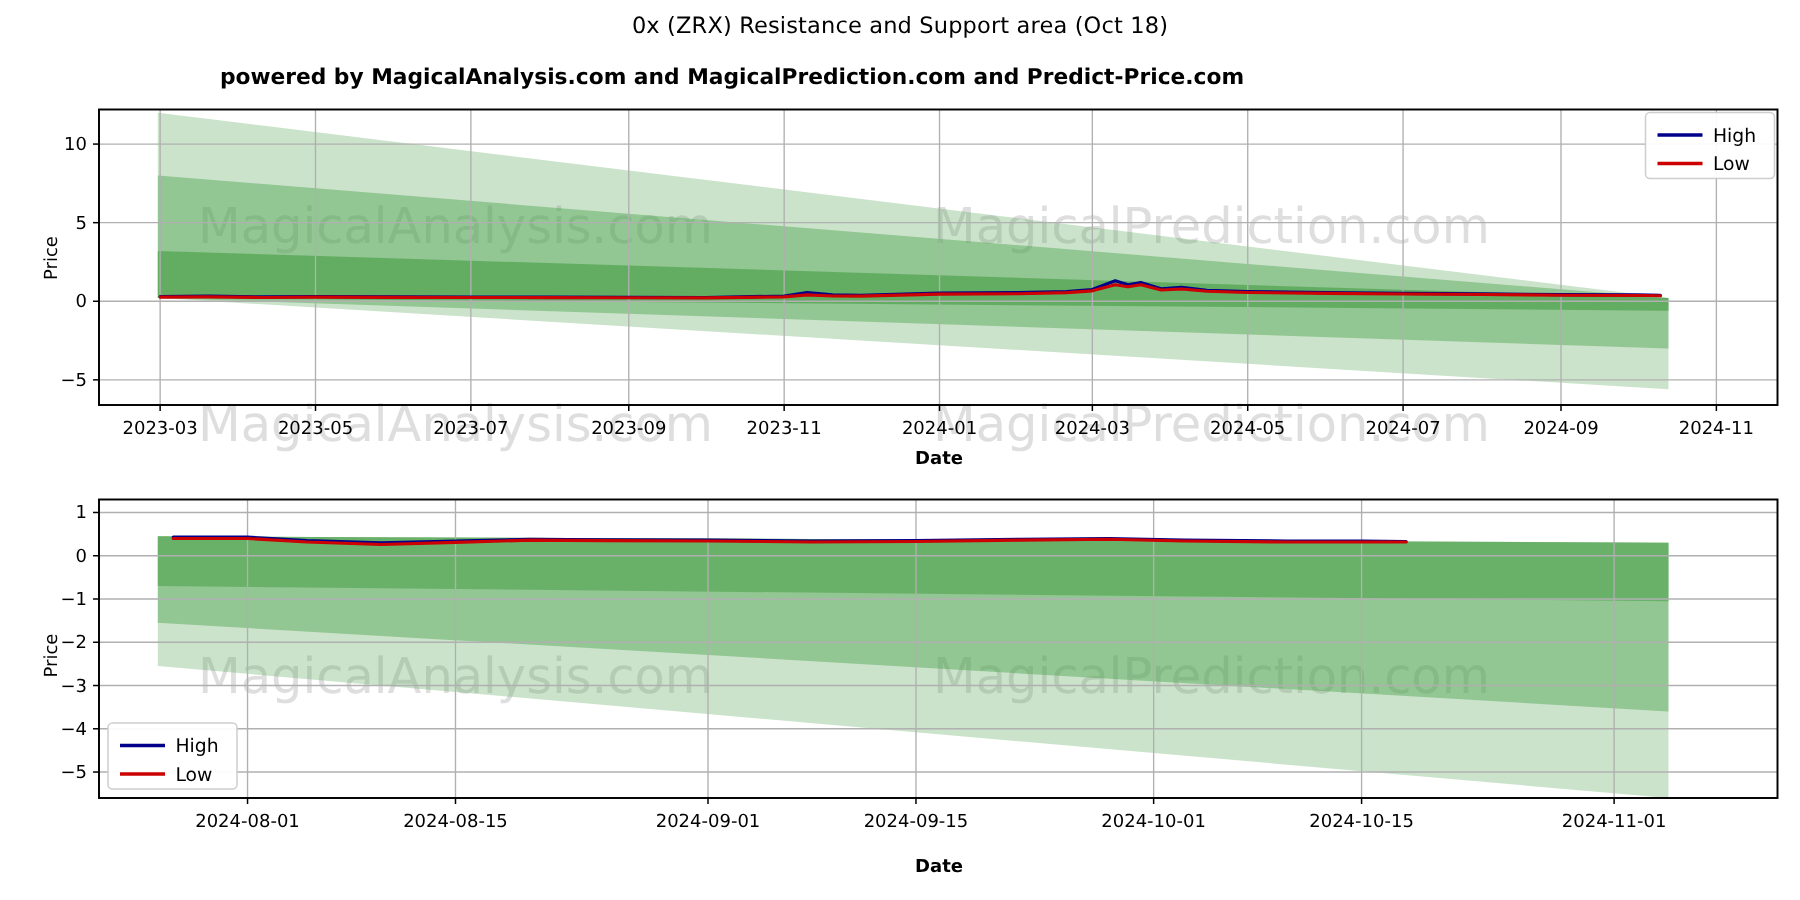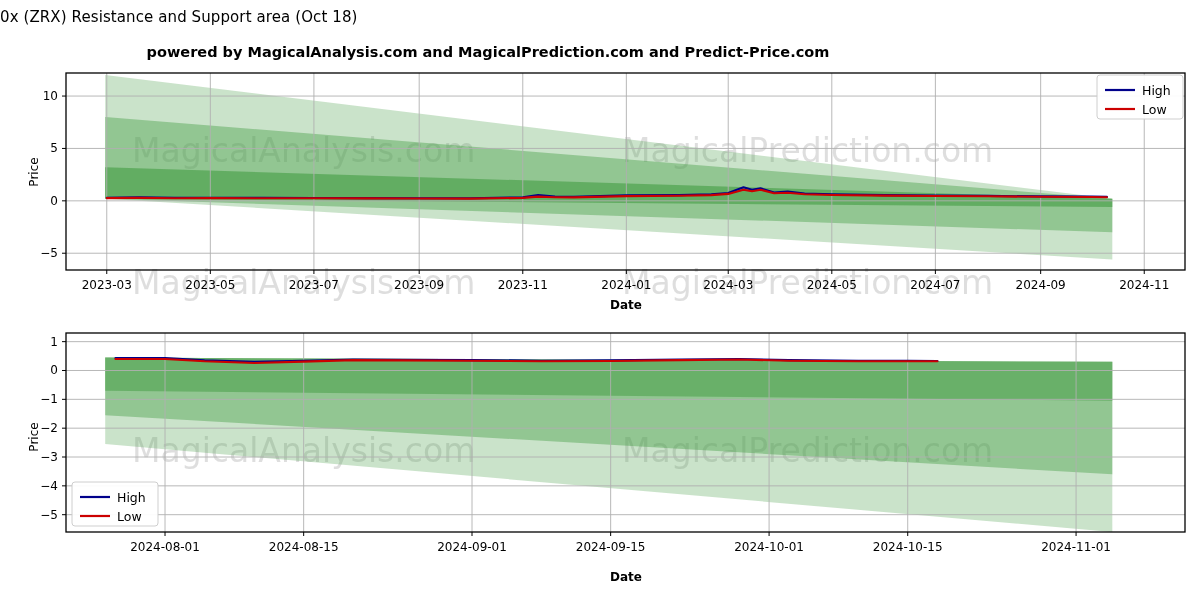--- a/index.html
+++ b/index.html
@@ -17,21 +17,21 @@
   #figure {
     position: absolute;
     left: 0; top: 0;
     width: 1200px;
     height: 600px;
   }
   .title {
     position: absolute;
     left: 0; top: 8px;
     width: 1200px;
-    text-align: left;
+    text-align: center;
     font-size: 15px;
     color: #000000;
     letter-spacing: 0.1px;
   }
   .subtitle {
     position: absolute;
     left: 0; top: 44px;
     width: 976px;
     text-align: center;
     font-size: 14.5px;

